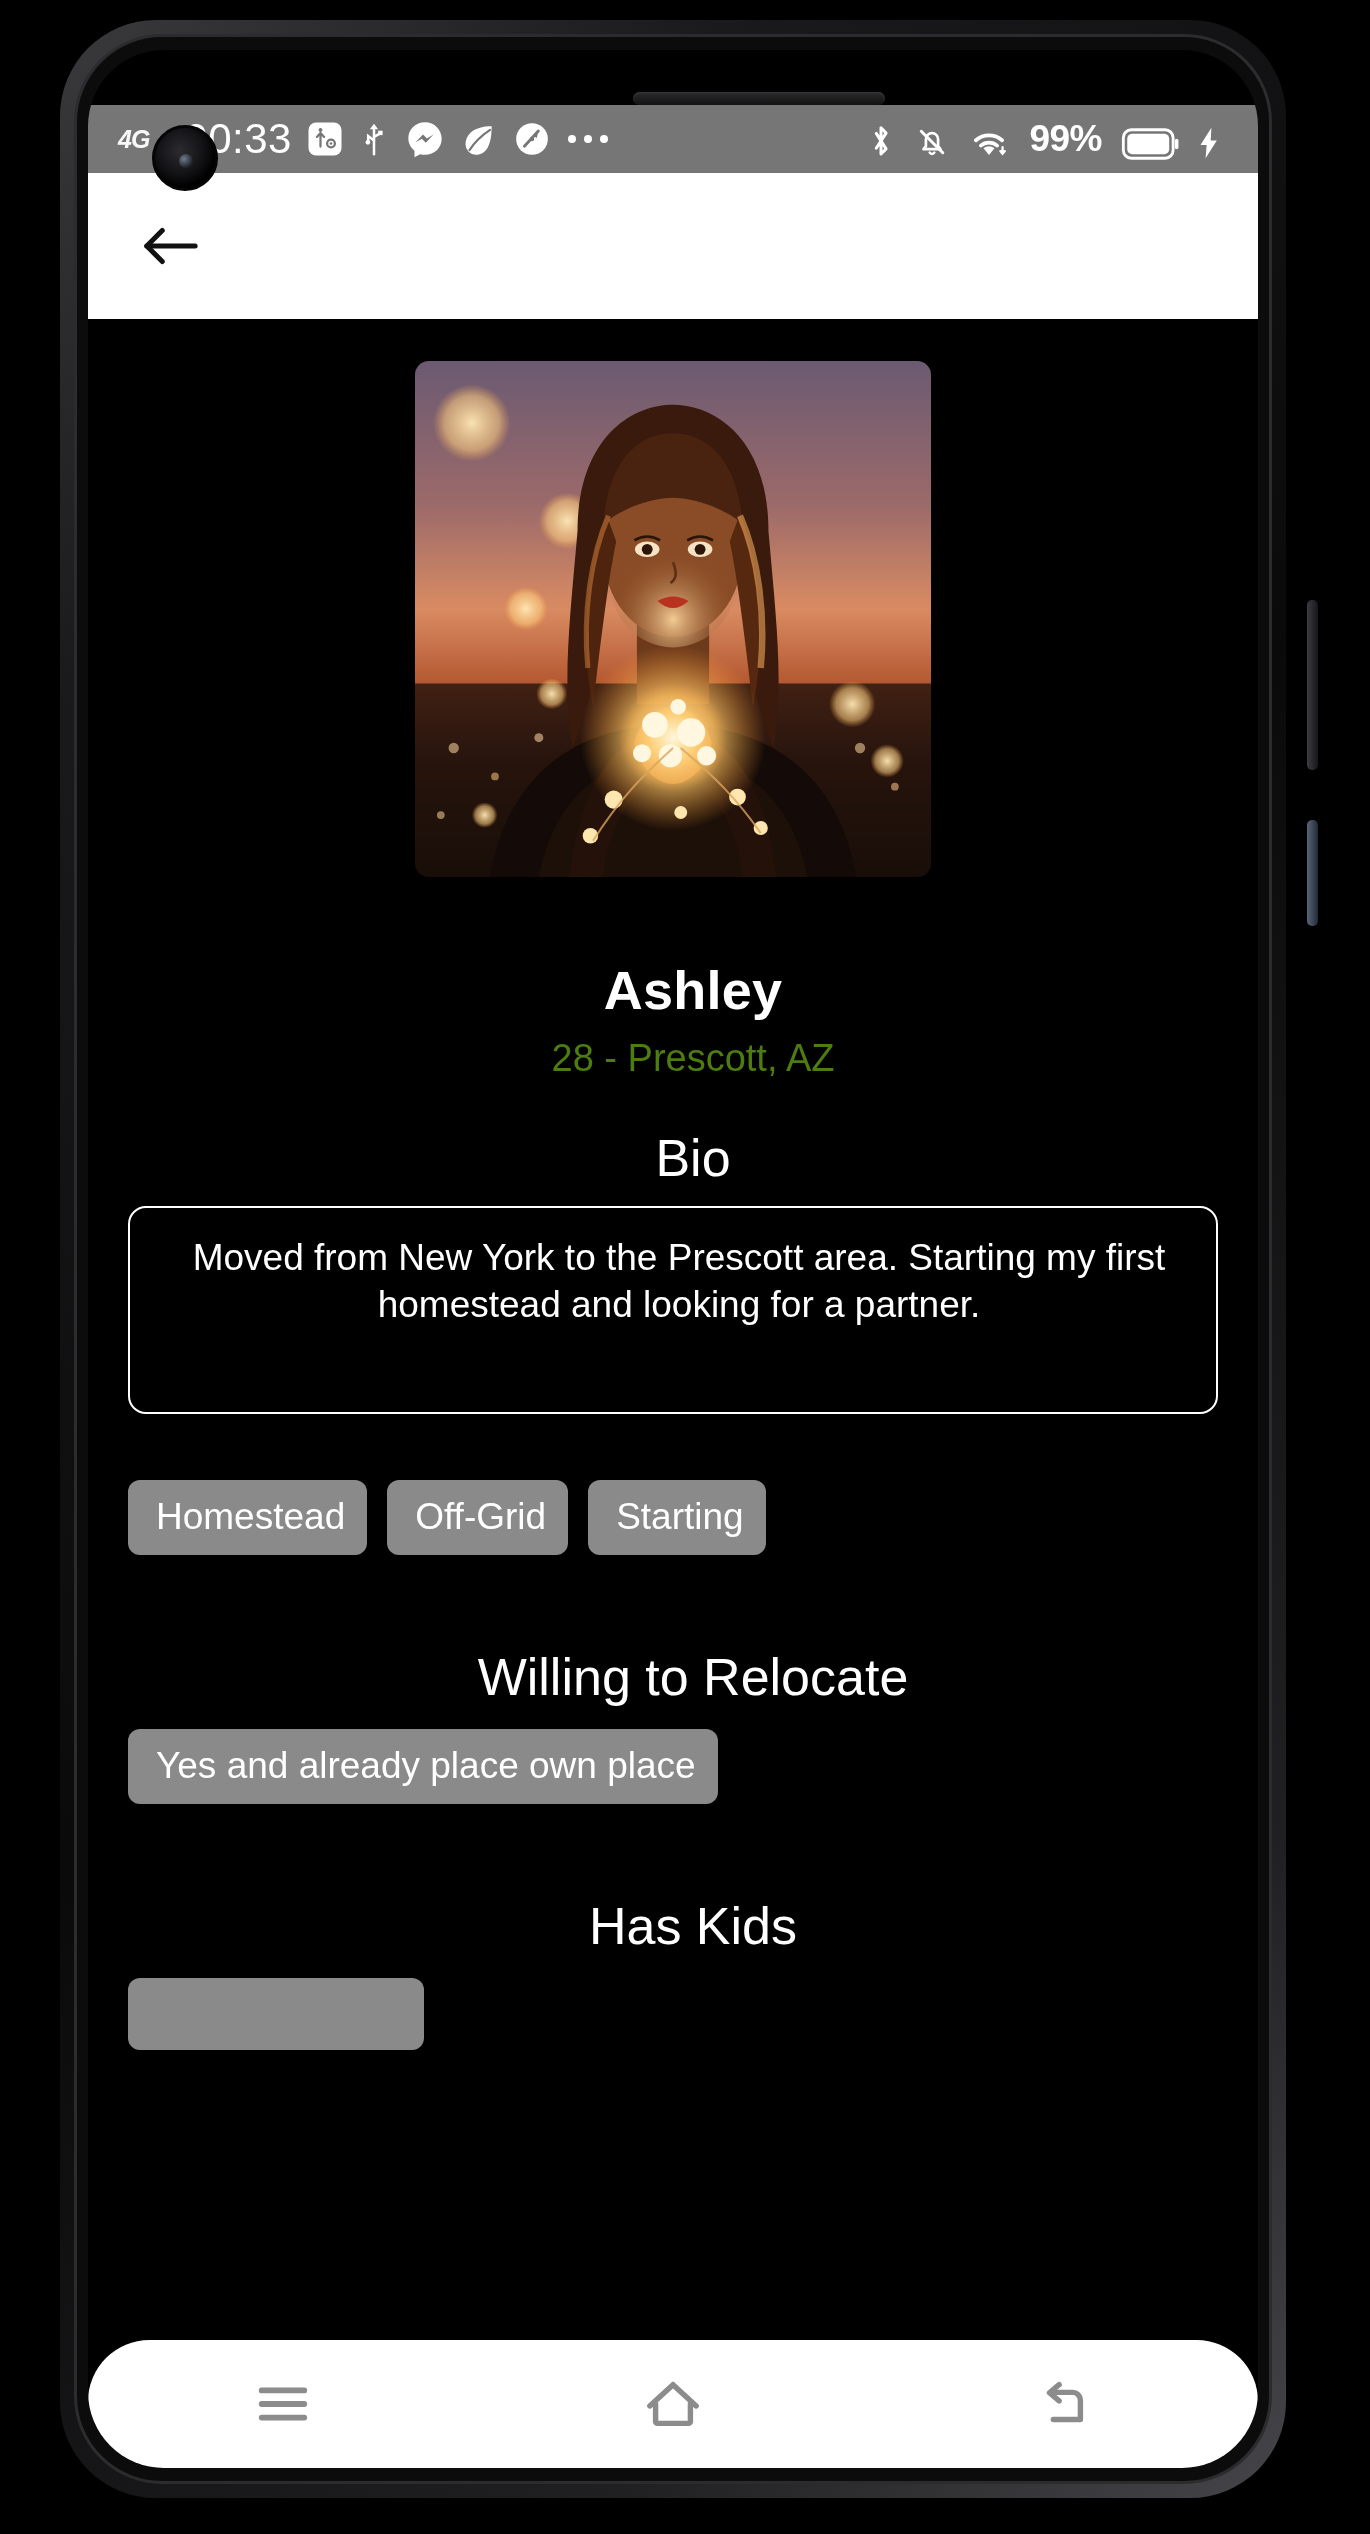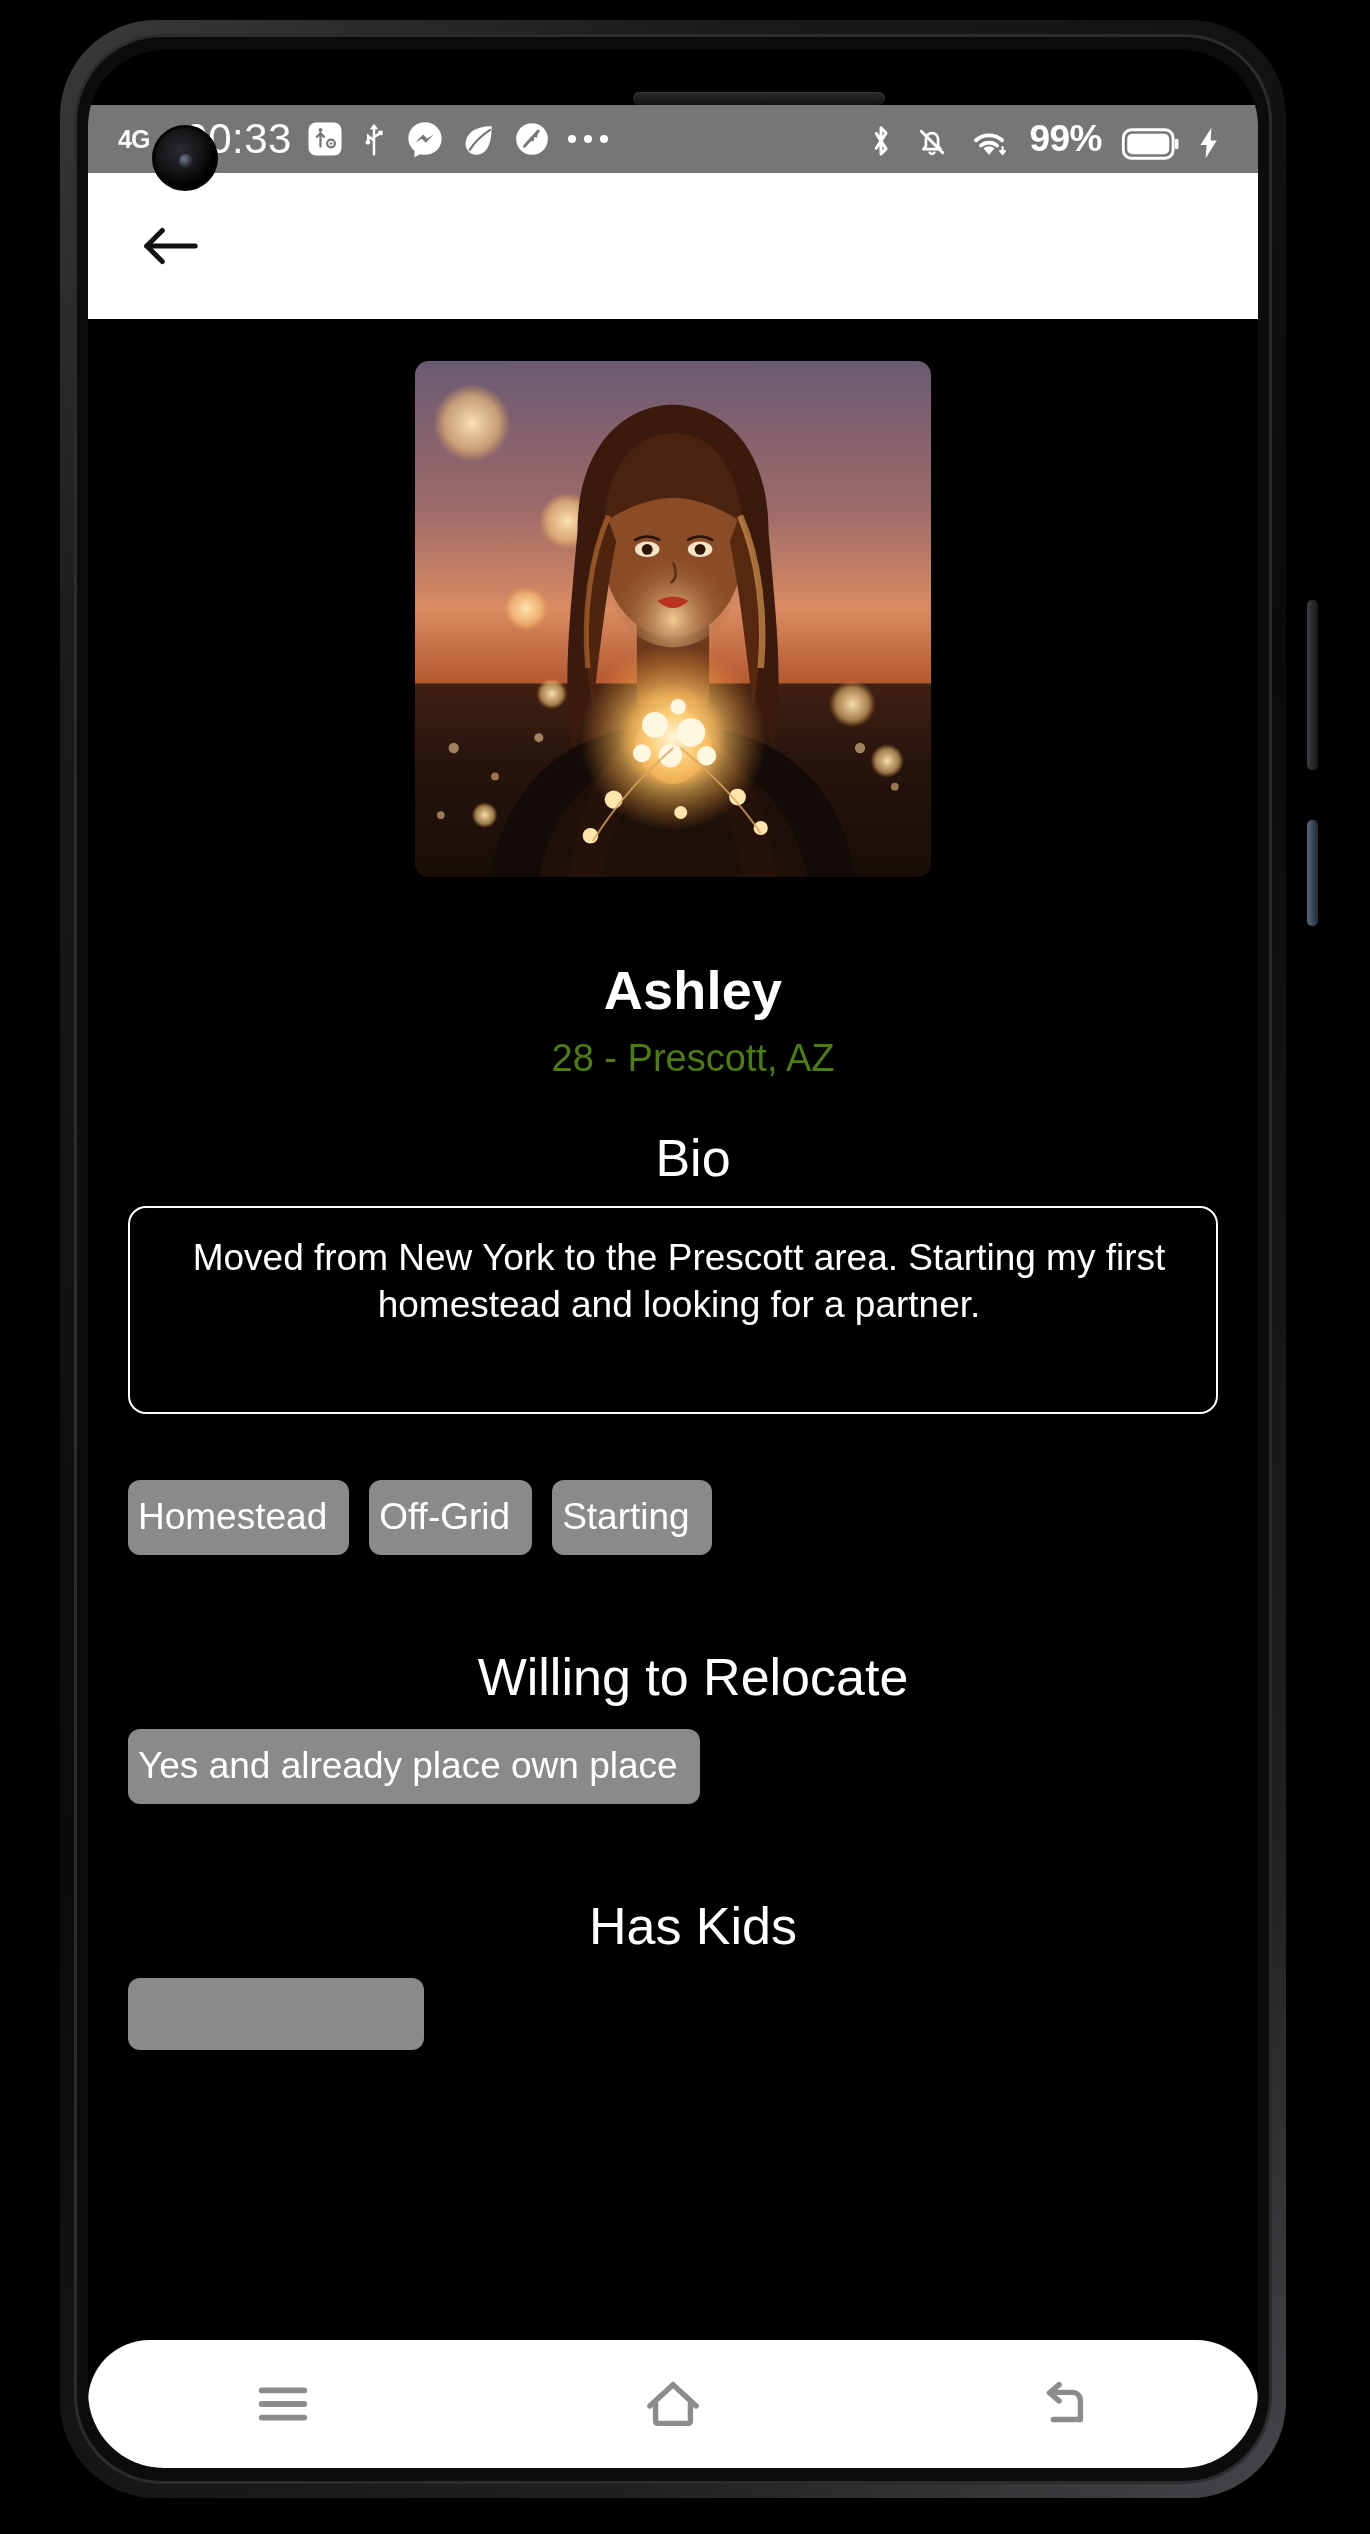--- a/index.html
+++ b/index.html
@@ -64,21 +64,21 @@
     background: #767676;
     display: flex; align-items: center;
     padding: 0 38px 0 30px;
     color: #fff;
     z-index: 25;
   }
   .sb-left { display: flex; align-items: center; gap: 15px; flex: 1; }
   .sb-right { display: flex; align-items: flex-end; gap: 19px; }
   .sb-4g {
     font-size: 25px; font-weight: bold; letter-spacing: -1px;
-    opacity: .95; margin-right: -2px;
+    opacity: .95; margin-right: -2px; font-style: italic;
   }
   .sb-dot { width: 7px; height: 7px; border-radius: 50%; background:#fff; }
   .sb-time { font-size: 42px; font-weight: 400; letter-spacing: .5px; line-height:1; }
   .sb-ico { display: inline-flex; align-items: center; justify-content: center; }
   .sb-pct { font-size: 37px; font-weight: 700; letter-spacing: -.5px; }
   .sb-ellipsis { display:flex; gap:8px; align-items:center; margin-left:2px;}
   .sb-ellipsis i { width:8px;height:8px;border-radius:50%;background:#fff;display:block;}
 
   
   .camera {
@@ -148,21 +148,21 @@
     min-height: 208px;
     padding: 26px 26px 20px 26px;
   }
   .bio-text { font-size: 37px; line-height: 1.28; font-weight: 400; margin-left: 12px; }
 
   .chip-row { display: flex; flex-wrap: wrap; gap: 20px; margin: 22px 0 0 40px; padding-right: 40px; }
   .chip {
     background: #8a8a8a;
     color: #ffffff;
     border-radius: 12px;
-    padding: 18px 22px 20px 10px;
+    padding: 18px 22px 20px 28px;
     font-size: 37px;
     line-height: 1;
     cursor: pointer;
   }
   .gap-lg { height: 44px; }
 
   
   .navbar {
     position: absolute; left: 0; bottom: 0;
     width: 1170px; height: 128px;

